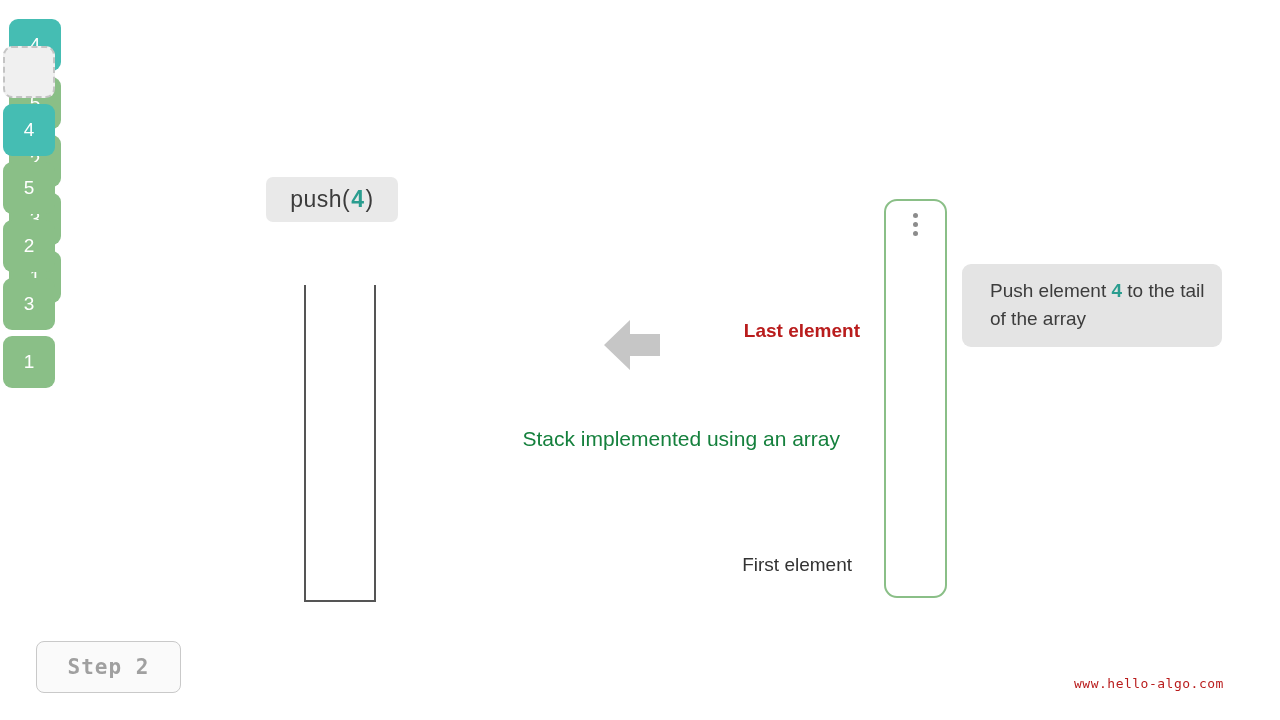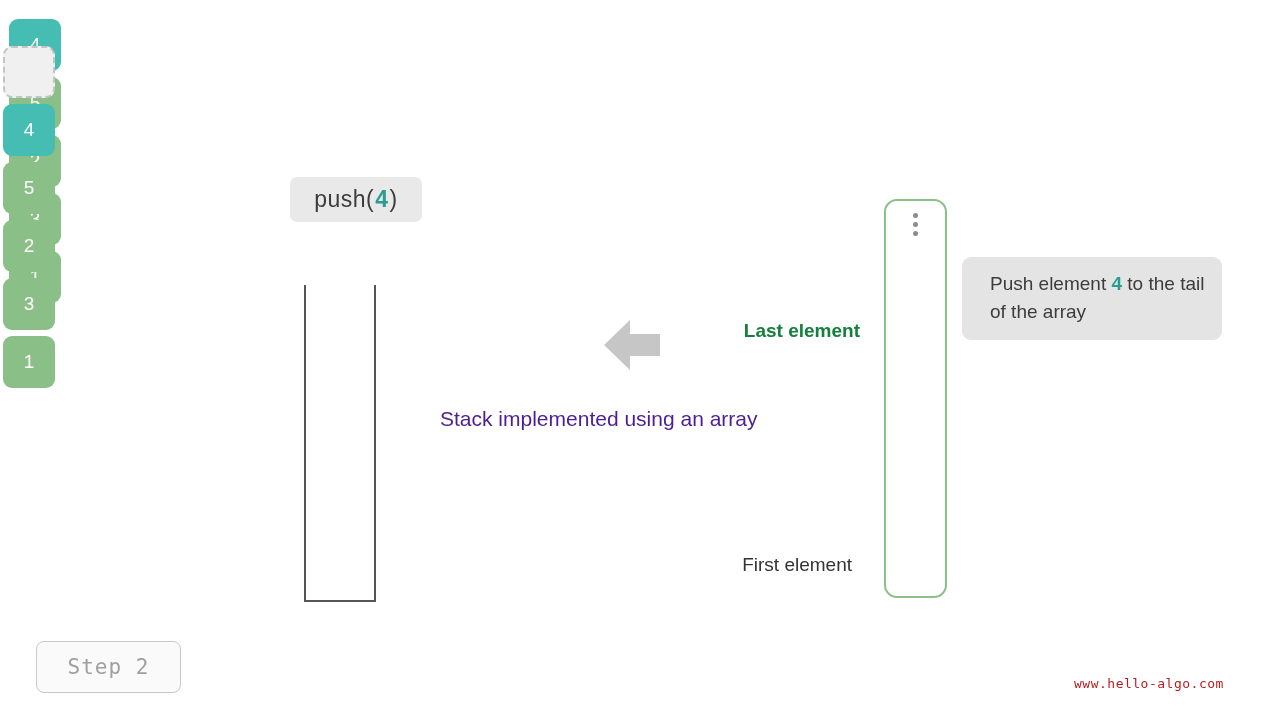--- a/index.html
+++ b/index.html
@@ -15,21 +15,21 @@
   }
   .stage {
     position: relative;
     width: 1280px;
     height: 720px;
   }
 
   
   .push-badge {
     position: absolute;
-    left: 290px;
+    left: 266px;
     top: 177px;
     width: 132px;
     height: 45px;
     background: #e9e9e9;
     border-radius: 7px;
     display: flex;
     align-items: center;
     justify-content: center;
     font-size: 23px;
     color: #3c3c3c;
@@ -132,47 +132,47 @@
 
   
   .label-last {
     position: absolute;
     left: 660px;
     top: 320px;
     width: 200px;
     text-align: right;
     font-size: 19px;
     font-weight: bold;
-    color: #15803d;
+    color: #b91c1c;
   }
   .label-first {
     position: absolute;
     left: 652px;
     top: 554px;
     width: 200px;
     text-align: right;
     font-size: 19px;
     font-weight: normal;
     color: #333333;
   }
   .caption {
     position: absolute;
     left: 440px;
-    top: 407px;
+    top: 427px;
     width: 400px;
-    text-align: left;
+    text-align: right;
     font-size: 21px;
-    color: #4c1d95;
+    color: #15803d;
   }
 
   
   .tooltip {
     position: absolute;
     left: 962px;
-    top: 257px;
+    top: 264px;
     width: 260px;
     height: 83px;
     background: #e4e4e4;
     border-radius: 9px;
     box-sizing: border-box;
     padding: 13px 0 0 28px;
     font-size: 19px;
     color: #3c3c3c;
     line-height: 28px;
   }
@@ -189,21 +189,21 @@
     height: 52px;
     background: #fafafa;
     border: 1px solid #c9c9c9;
     border-radius: 8px;
     box-sizing: border-box;
     display: flex;
     align-items: center;
     justify-content: center;
     font-family: "DejaVu Sans Mono", monospace;
     font-size: 21px;
-    font-weight: normal;
+    font-weight: bold;
     color: #a0a0a0;
     letter-spacing: 1px;
   }
 
   
   .watermark {
     position: absolute;
     left: 1074px;
     top: 676px;
     font-family: "DejaVu Sans Mono", monospace;

